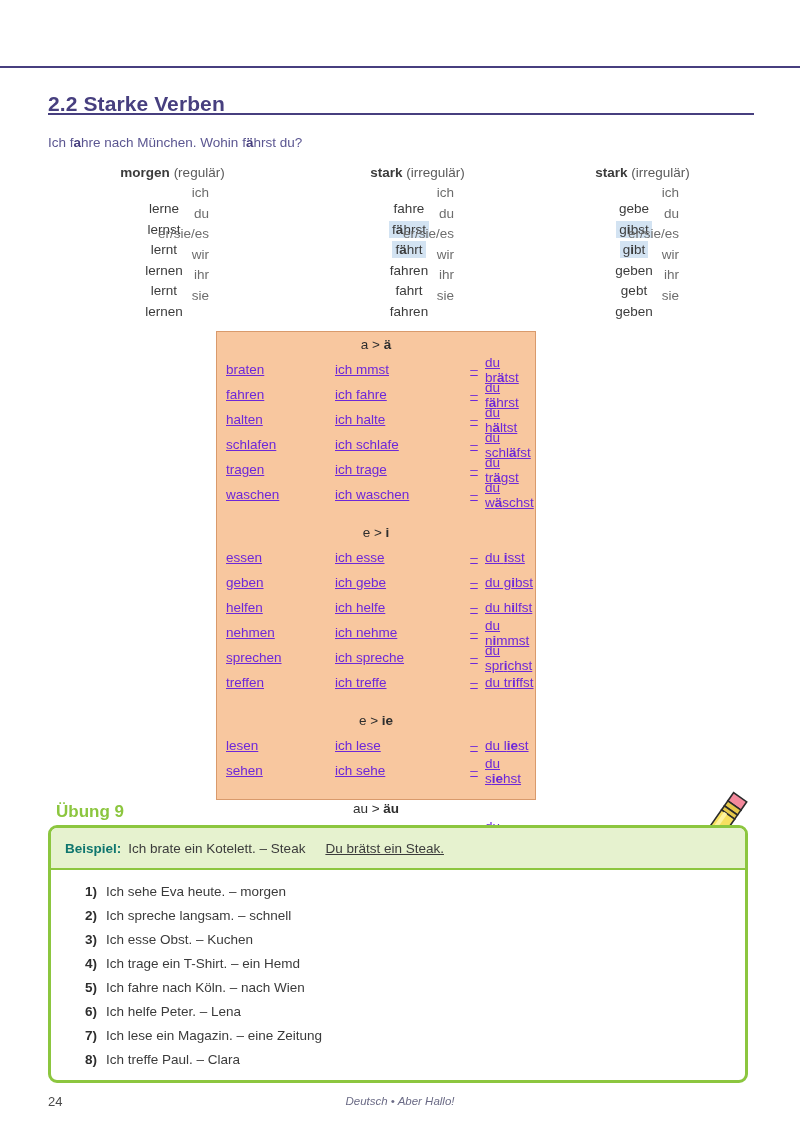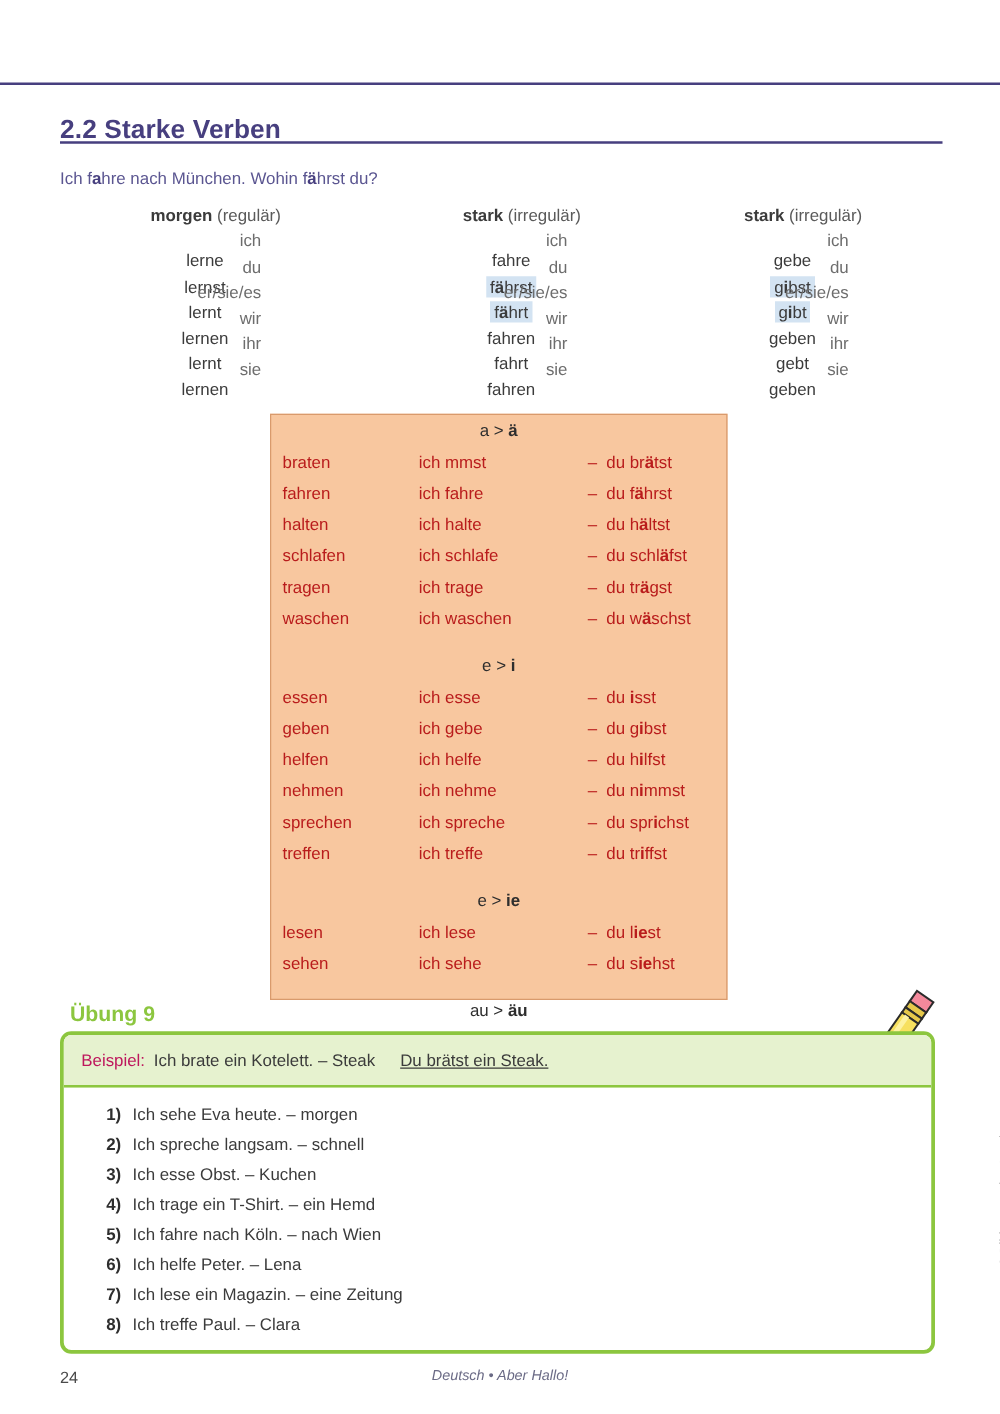--- a/index.html
+++ b/index.html
@@ -40,29 +40,29 @@
   .conj-title b{font-weight:bold;}
   .conj-title span{color:#5a5a5a;}
   .conj-row{display:flex;align-items:center;height:20.5px;font-size:13.5px;flex-direction:column;}
   .pron{width:96px;text-align:right;color:#6d6d6d;padding-right:9px;flex:none;}
   .form{color:#3b3b3b;white-space:pre;padding:1px 3px;margin-left:-3px;}
   .form.hl{background:#d3e3f2;}
   .form b{font-weight:bold;}
 
   
   .verbbox{
-    position:absolute;left:216px;top:331px;width:366px;height:469px;
+    position:absolute;left:216px;top:331px;width:320px;height:469px;
     background:#f8c79f;border:1px solid #d99a6c;box-sizing:border-box;
   }
   .vb-head{
     text-align:center;font-size:13.5px;color:#2e2e2e;
     height:25px;line-height:25px;
   }
   .vb-head b{font-weight:bold;}
-  .vb-row{display:flex;align-items:center;height:25px;font-size:13.5px;color:#b91c1c;}
+  .vb-row{display:flex;align-items:center;height:25px;font-size:13.5px;color:#6d28d9;text-decoration:underline;}
   .vb-inf{width:118px;padding-left:9px;box-sizing:border-box;flex:none;}
   .vb-ich{width:128px;flex:none;}
   .vb-dash{width:22px;flex:none;text-align:center;}
   .vb-du{flex:1;}
   .vb-du b, .vb-ich b{font-weight:bold;}
   .vb-gap{height:13px;}
 
   
   .uebung{
     position:absolute;left:56px;top:802px;
@@ -73,21 +73,21 @@
   .exbox{
     position:absolute;left:48px;top:825px;width:700px;height:258px;
     border:3px solid #8cc63f;border-radius:9px;box-sizing:border-box;
     background:#ffffff;overflow:hidden;
   }
   .ex-beispiel{
     height:42px;background:#e6f2cf;border-bottom:2px solid #8cc63f;
     display:flex;align-items:center;padding-left:14px;
     font-size:13.5px;color:#3b3b3b;box-sizing:border-box;
   }
-  .ex-beispiel .lbl{font-weight:normal;margin-right:7px;color:#be185d;}
+  .ex-beispiel .lbl{font-weight:bold;margin-right:7px;color:#0f766e;}
   .ex-beispiel .ans{margin-left:20px;text-decoration:underline;color:#3b3b3b;}
   .ex-list{padding:14px 0 0 0;}
   .ex-item{display:flex;align-items:flex-start;height:24px;font-size:13.5px;}
   .ex-num{width:46px;text-align:right;padding-right:9px;font-weight:bold;color:#2e2e2e;flex:none;}
   .ex-txt{color:#3b3b3b;}
 
   
   .pencil{position:absolute;left:683px;top:784px;width:72px;height:80px;}
 
   

